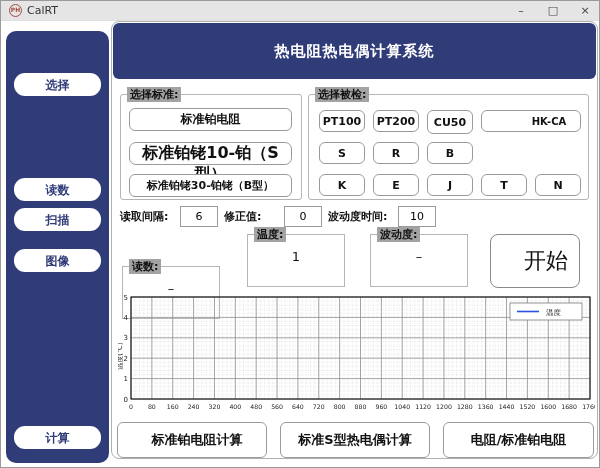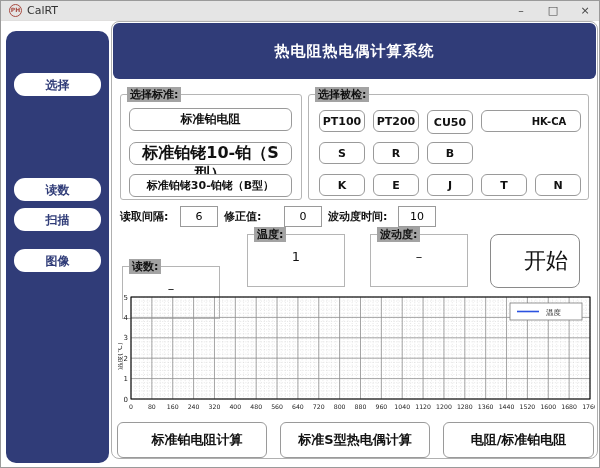--- a/index.html
+++ b/index.html
@@ -41,20 +41,21 @@
       <div class="win-btn">□</div>
       <div class="win-btn">×</div>
     </div>
   </div>
 
   <div class="sidebar" id="sidebar">
       <button class="side-btn" style="top: 42px;">选择</button>
       <button class="side-btn" style="top: 147px;">读数</button>
       <button class="side-btn" style="top: 177px;">扫描</button>
       <button class="side-btn" style="top: 218px;">图像</button>
+      <button class="side-btn" style="top: 395px;">计算</button>
     </div>
 
   <div class="main">
     <div class="banner">热电阻热电偶计算系统</div>
 
     <div class="group" id="std-group" style="left:8px;top:72px;width:182px;height:106px;">
       <span class="group-label">选择标准:</span>
     <button class="btn" style="left: 8px; top: 13px; width: 163px; height: 23px; font-size: 12px;">标准铂电阻</button>
         <button class="btn" style="left: 8px; top: 47px; width: 163px; height: 23px; font-size: 16px; border-radius: 7px;">标准铂铑10-铂（S型）</button>
         <button class="btn" style="left: 8px; top: 79px; width: 163px; height: 23px; font-size: 11px;">标准铂铑30-铂铑（B型）</button>

